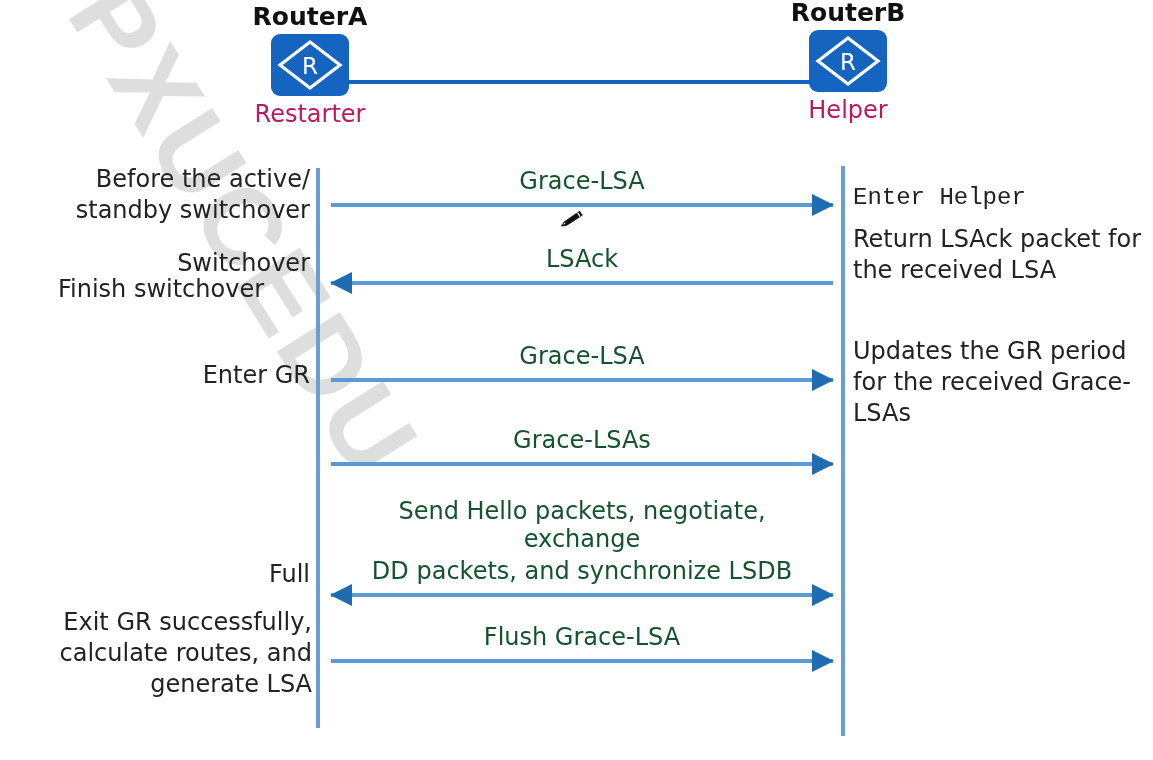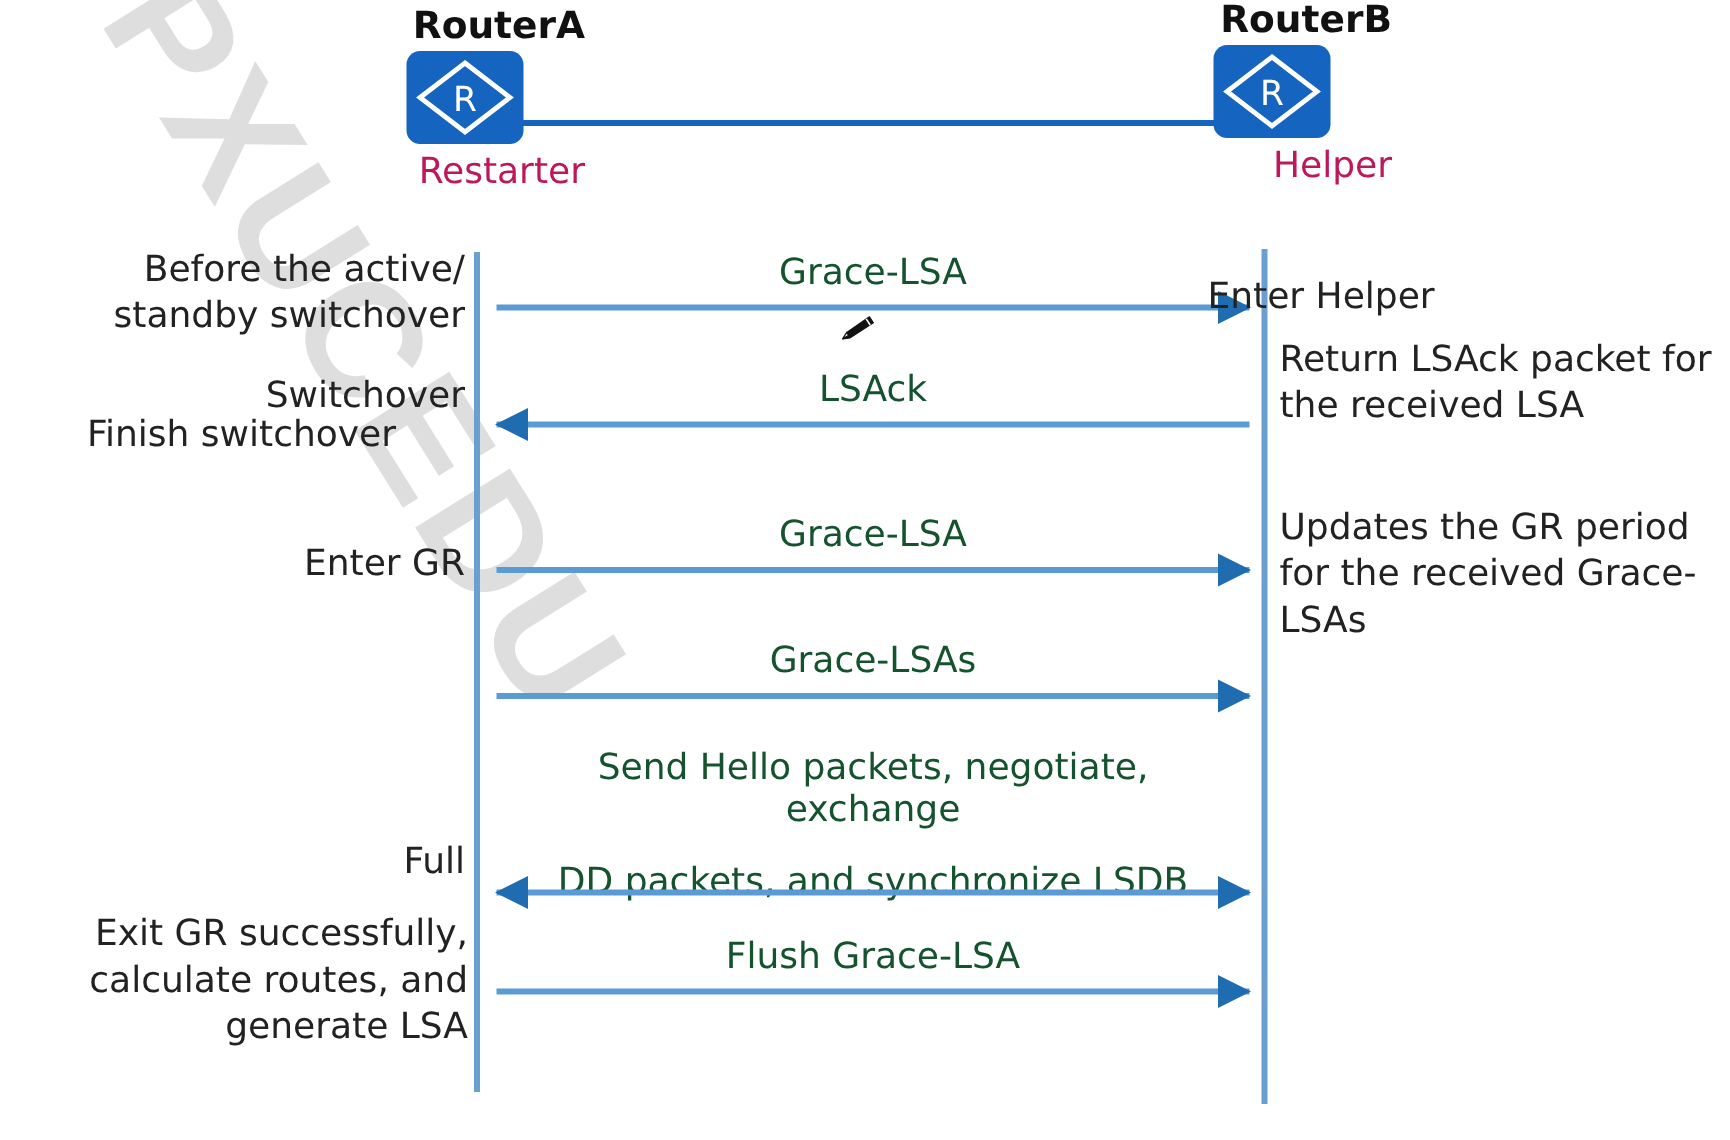--- a/index.html
+++ b/index.html
@@ -20,21 +20,21 @@
     color:#d9d9d9;
     letter-spacing:4px;
     transform:rotate(58deg);
     transform-origin:left top;
     white-space:nowrap;
     user-select:none;
     opacity:.85;
   }
 
   
-  .node{position:absolute;text-align:right;}
+  .node{position:absolute;text-align:center;}
   .node-title{
     font-size:25px;font-weight:700;color:#111;
     line-height:1.05;margin-bottom:4px;white-space:nowrap;
   }
   .node-icon{
     width:78px;height:62px;border-radius:9px;background:#1565c0;
     margin:0 auto;position:relative;
   }
   .node-icon svg{position:absolute;left:0;top:0;}
   .node-role{
@@ -130,21 +130,21 @@
   </div>
 
   <div class="msg" style="left:331px;top:462px;width:502px;">
     <div class="msg-label" style="top:-36px;">Grace-LSAs</div>
     <div class="msg-line"></div>
     <div class="arrow-head arrow-right"></div>
   </div>
 
   <div class="msg" style="left:331px;top:593px;width:502px;">
     <div class="msg-label" style="top:-96px;white-space:normal;padding:0 6px;box-sizing:border-box;">Send Hello packets, negotiate, exchange</div>
-    <div class="msg-label" style="top:-36px;margin-top:16px;">DD packets, and synchronize LSDB</div>
+    <div class="msg-label" style="top:-36px;">DD packets, and synchronize LSDB</div>
     <div class="msg-line"></div>
     <div class="arrow-head arrow-right"></div>
     <div class="arrow-head arrow-left"></div>
   </div>
 
   <div class="msg" style="left:331px;top:659px;width:502px;">
     <div class="msg-label" style="top:-36px;">Flush Grace-LSA</div>
     <div class="msg-line"></div>
     <div class="arrow-head arrow-right"></div>
   </div>
@@ -154,21 +154,21 @@
   <div class="side-text side-left" style="left:12px;top:248px;width:298px;">Switchover</div>
 
   <div class="side-text side-left" style="left:12px;top:274px;width:298px;text-align:center;">Finish switchover</div>
 
   <div class="side-text side-left" style="left:12px;top:360px;width:298px;">Enter GR</div>
 
   <div class="side-text side-left" style="left:12px;top:559px;width:298px;">Full</div>
 
   <div class="side-text side-left" style="left:0px;top:607px;width:312px;">Exit GR successfully, calculate routes, and generate LSA</div>
 
-  <div class="side-text side-right" style="left:805px;top:182px;width:292px;">Enter Helper</div>
+  <div class="side-text side-right" style="left:853px;top:182px;width:292px;font-family:Liberation Mono, monospace;">Enter Helper</div>
 
   <div class="side-text side-right" style="left:853px;top:224px;width:292px;">Return LSAck packet for the received LSA</div>
 
   <div class="side-text side-right" style="left:853px;top:336px;width:292px;">Updates the GR period for the received Grace-LSAs</div>
 
 
   <div class="pencil" style="left:558px;top:207px;">
     <svg width="26" height="26" viewBox="0 0 26 26" aria-hidden="true">
       <g transform="rotate(12 13 13)">
         <path d="M19.6 2.6 L23.0 6.0 L10.0 19.0 L5.2 20.8 L7.0 16.0 Z" fill="#111111" stroke="#111111" stroke-width="0.8" stroke-linejoin="round"></path>

